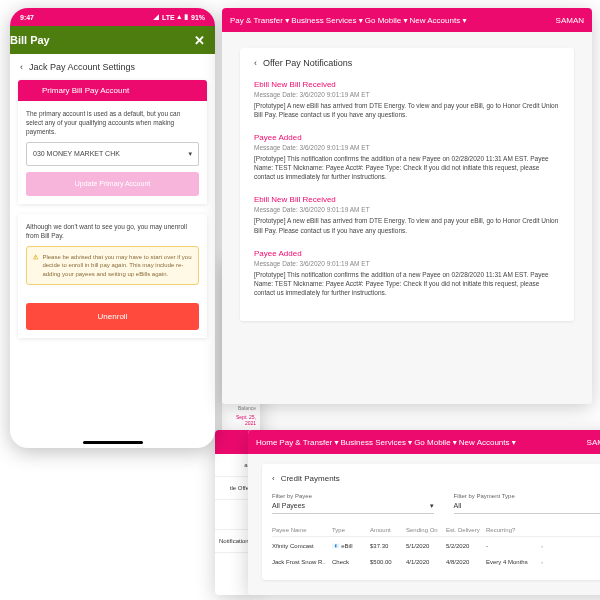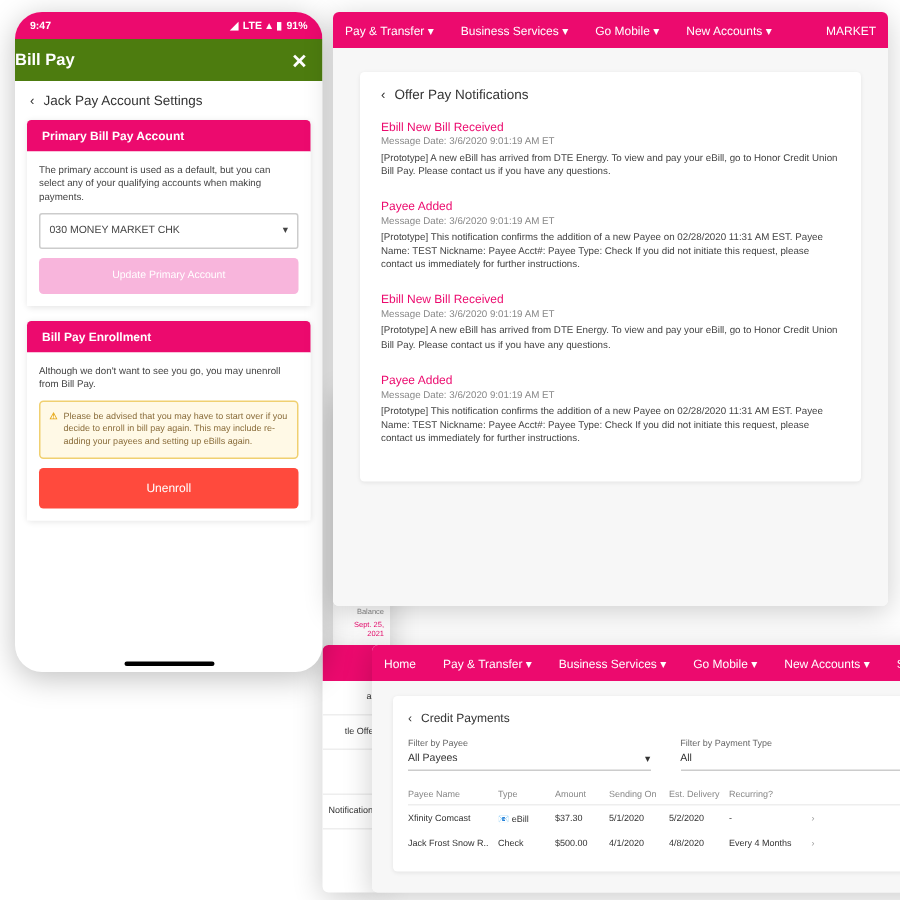--- a/index.html
+++ b/index.html
@@ -3,32 +3,32 @@
 <meta charset="utf-8">
 <style>
 *{margin:0;padding:0;box-sizing:border-box;font-family:-apple-system,Helvetica,Arial,sans-serif}
 body{background:#fff;width:600px;height:600px;position:relative;overflow:hidden}
 .phone{position:absolute;left:10px;top:8px;width:205px;height:440px;background:#fff;border-radius:18px;box-shadow:0 4px 20px rgba(0,0,0,.25);overflow:hidden}
 .statusbar{height:18px;background:#ec0a6e;color:#fff;display:flex;justify-content:space-between;align-items:center;padding:0 10px;font-size:7px;font-weight:600}
 .statusbar-right{display:flex;gap:3px;align-items:center}
 .titlebar{height:28px;background:#4d7c0f;color:#fff;display:flex;align-items:center;justify-content:flex-start;font-size:11px;font-weight:700;position:relative}
 .close-x{position:absolute;right:10px;font-size:13px;cursor:pointer}
 .subheader{display:flex;align-items:center;padding:8px 10px;font-size:9px;color:#333;gap:6px}
-.card-head{background:#ec0a6e;color:#fff;padding:6px 10px;font-size:8px;font-weight:700;border-radius:3px 3px 0 0}
+.card-head{background:#ec0a6e;color:#fff;padding:6px 24px;font-size:8px;font-weight:400;border-radius:3px 3px 0 0}
 .card{margin:0 8px 10px;border-radius:3px;box-shadow:0 1px 4px rgba(0,0,0,.1)}
 .card-body{padding:8px;font-size:6.5px;color:#444;line-height:1.4;background:#fff}
 .select{border:1px solid #ccc;padding:6px;margin-top:6px;font-size:7px;display:flex;justify-content:space-between;border-radius:2px}
 .btn-light{background:#f8b5dc;color:#fff;text-align:center;padding:7px;border-radius:3px;font-size:7px;margin-top:6px}
-.btn-danger{background:#ff4a3d;color:#fff;text-align:center;padding:8px;border-radius:3px;font-size:8px;margin-top:6px}
+.btn-danger{background:#ff4a3d;color:#fff;text-align:center;padding:8px;border-radius:3px;font-size:8px;margin-top:18px}
 .alert{background:#fff9e6;border:1px solid #f0d070;padding:6px;border-radius:3px;font-size:6px;color:#8a6d3b;margin-top:6px;display:flex;gap:4px}
 .alert-icon{color:#e6a817;font-weight:bold}
 .home-ind{position:absolute;bottom:4px;left:50%;transform:translateX(-50%);width:60px;height:3px;background:#000;border-radius:2px}
 
 .panel{position:absolute;background:#fff;box-shadow:0 4px 20px rgba(0,0,0,.2);border-radius:4px;overflow:hidden}
-.nav{background:#ec0a6e;color:#fff;display:flex;align-items:center;font-size:8px;padding:0 8px;height:24px;gap:18px}
+.nav{background:#ec0a6e;color:#fff;display:flex;align-items:center;font-size:8px;padding:0 8px;height:24px;gap:2px}
 .nav-item{white-space:nowrap}
 .nav-right{margin-left:auto}
 
 .p-notif{left:222px;top:8px;width:370px;height:396px}
 .p-notif .body{padding:16px 18px;background:#f7f7f7;height:calc(100% - 24px);overflow:hidden}
 .notif-card{background:#fff;padding:10px 14px;border-radius:3px;box-shadow:0 1px 3px rgba(0,0,0,.08)}
 .notif-title{font-size:9px;color:#333;display:flex;align-items:center;gap:6px;margin-bottom:12px}
 .notif-item{margin-bottom:14px}
 .notif-item-title{color:#ec0a6e;font-size:8px;font-weight:500;margin-bottom:2px}
 .notif-date{font-size:6.5px;color:#888;margin-bottom:3px}
@@ -88,40 +88,39 @@
       <div>The primary account is used as a default, but you can select any of your qualifying accounts when making payments.</div>
       <div class="select">
         <span>030 MONEY MARKET CHK</span>
         <span>▾</span>
       </div>
       <div class="btn-light">Update Primary Account</div>
     </div>
   </div>
 
   <div class="card">
-    <div class="card-head">Bill Pay Enrollment</div>
     <div class="card-body">
       <div>Although we don't want to see you go, you may unenroll from Bill Pay.</div>
       <div class="alert">
         <span class="alert-icon">⚠</span>
         <span>Please be advised that you may have to start over if you decide to enroll in bill pay again. This may include re-adding your payees and setting up eBills again.</span>
       </div>
       <div class="btn-danger">Unenroll</div>
     </div>
   </div>
   <div class="home-ind"></div>
 </div>
 
 <div class="panel p-notif">
   <div class="nav">
     <span class="nav-item"><span>Pay &amp; Transfer</span> ▾</span>
     <span class="nav-item"><span>Business Services</span> ▾</span>
     <span class="nav-item"><span>Go Mobile</span> ▾</span>
     <span class="nav-item"><span>New Accounts</span> ▾</span>
-    <span class="nav-item nav-right">MARKET</span>
+    <span class="nav-item nav-right">SAMAN</span>
   </div>
   <div class="body">
     <div class="notif-card">
       <div class="notif-title">
         <span>‹</span>
         <span>Offer Pay Notifications</span>
       </div>
       <div id="notif-list">
           <div class="notif-item">
             <div class="notif-item-title">Ebill New Bill Received</div>

